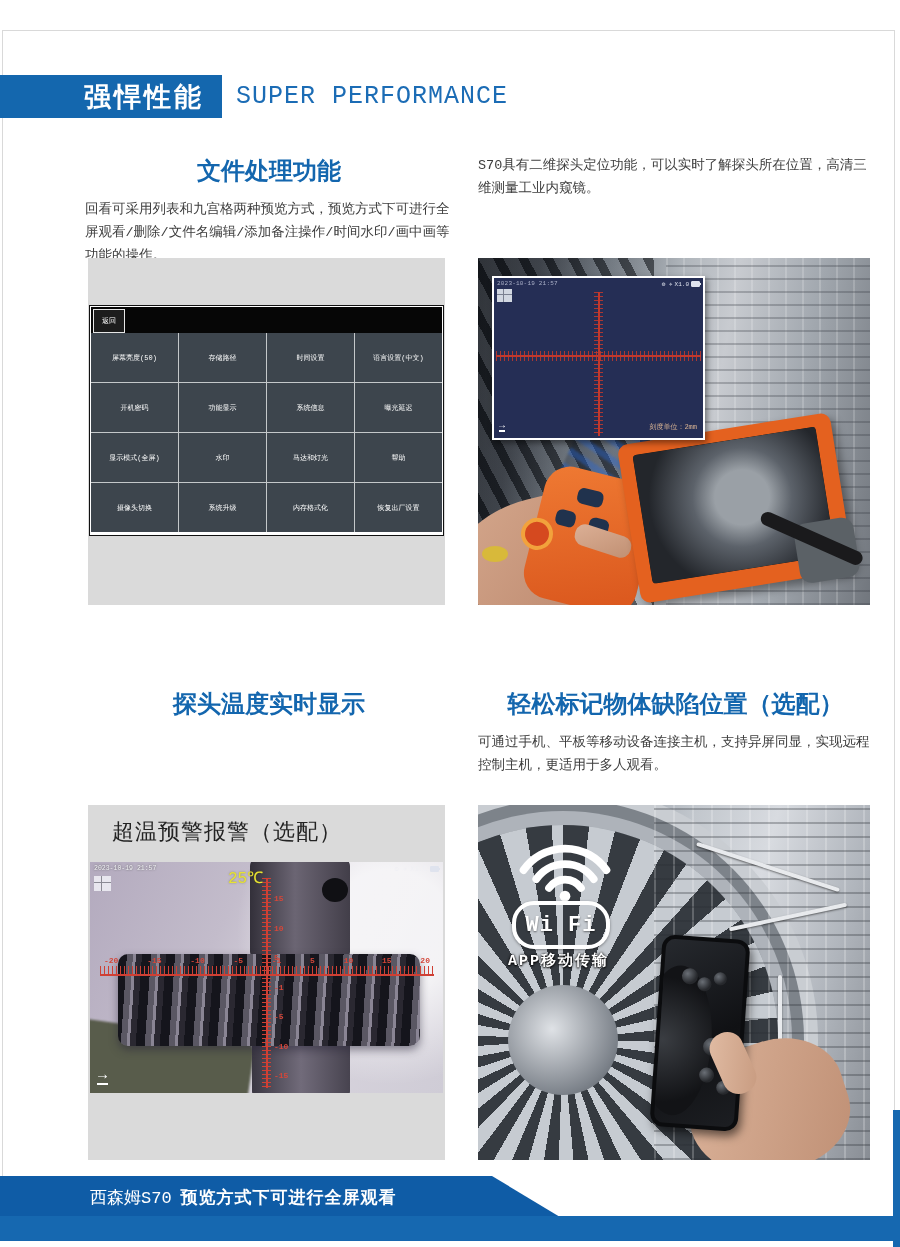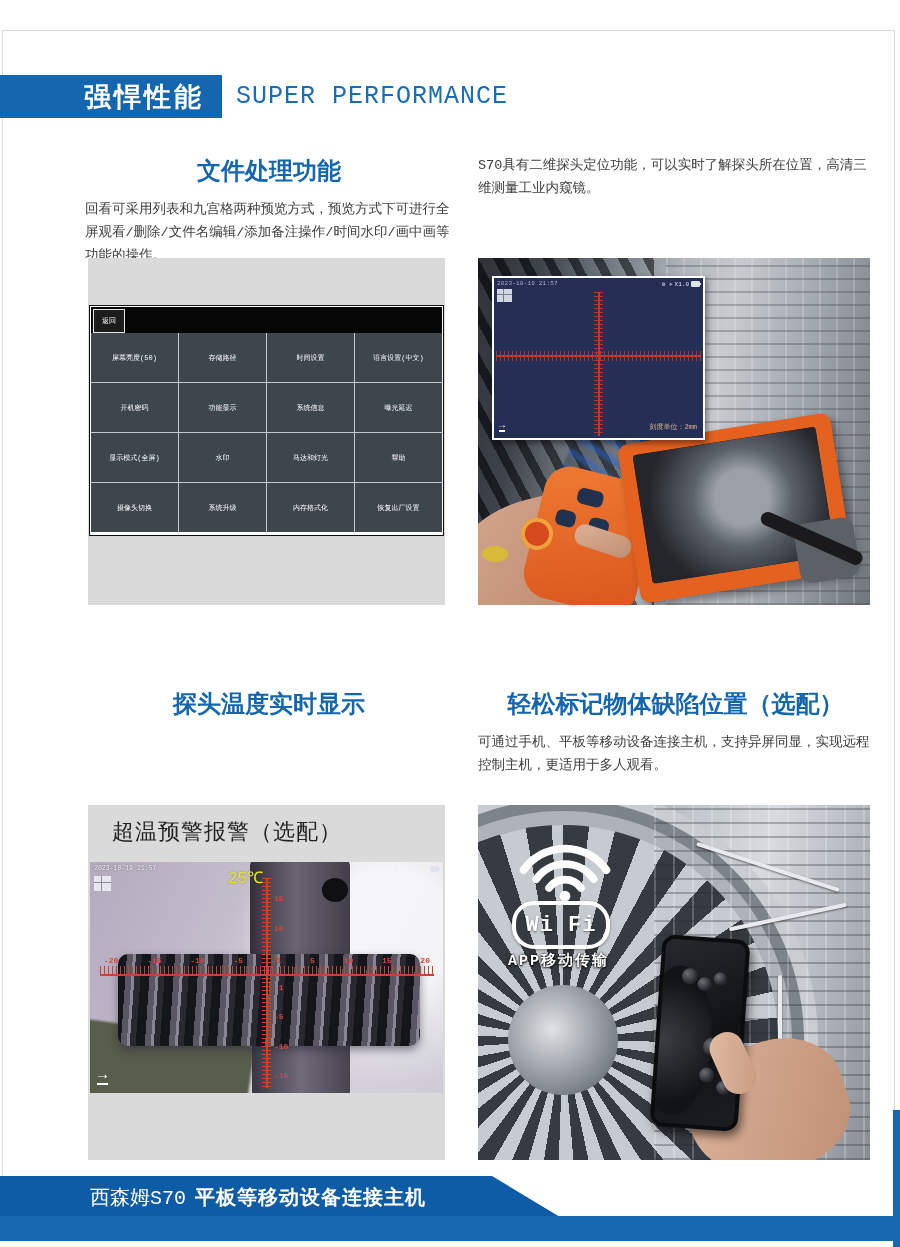--- a/index.html
+++ b/index.html
@@ -147,21 +147,21 @@
   .hand2{position:absolute;left:210px;top:238px;width:160px;height:130px;transform:rotate(-18deg);
       background:linear-gradient(120deg,#dcb49b,#bf8f74);border-radius:50% 42% 40% 50%;}
   .thumb{position:absolute;left:238px;top:226px;width:34px;height:64px;transform:rotate(-24deg);
       background:linear-gradient(120deg,#e2bda5,#c79a7f);border-radius:16px;}
 
   
   .footer-poly{position:absolute;left:0;top:1176px;width:560px;height:41px;background:#0f5ca6;
       clip-path:polygon(0 0,492px 0,560px 100%,0 100%);}
   .footer-band{position:absolute;left:0;top:1216px;width:900px;height:25px;background:#1668b0;}
   .footer-text{position:absolute;left:90px;top:1182px;height:30px;display:flex;align-items:center;gap:9px;
-      color:#fff;font-size:20px;white-space:nowrap;}
+      color:#fff;font-size:17px;white-space:nowrap;}
   .footer-text .bold{font-weight:bold;letter-spacing:1px;}
   .right-strip{position:absolute;right:0;top:1110px;width:7px;height:137px;background:#1668b0;}
 </style>
 </head>
 <body>
 
 <div class="page">
   <div class="frame"></div>
 
   <div class="hdr-badge">
@@ -331,15 +331,15 @@
       </div>
     </div>
     <div class="thumb"></div>
   </div>
 
   <div class="footer-poly"></div>
   <div class="footer-band"></div>
   <div class="right-strip"></div>
   <div class="footer-text">
     <span>西森姆S70</span>
-    <span class="bold">平板等移动设备连接主机</span>
+    <span class="bold">预览方式下可进行全屏观看</span>
   </div>
 </div>
 
 </body></html>

